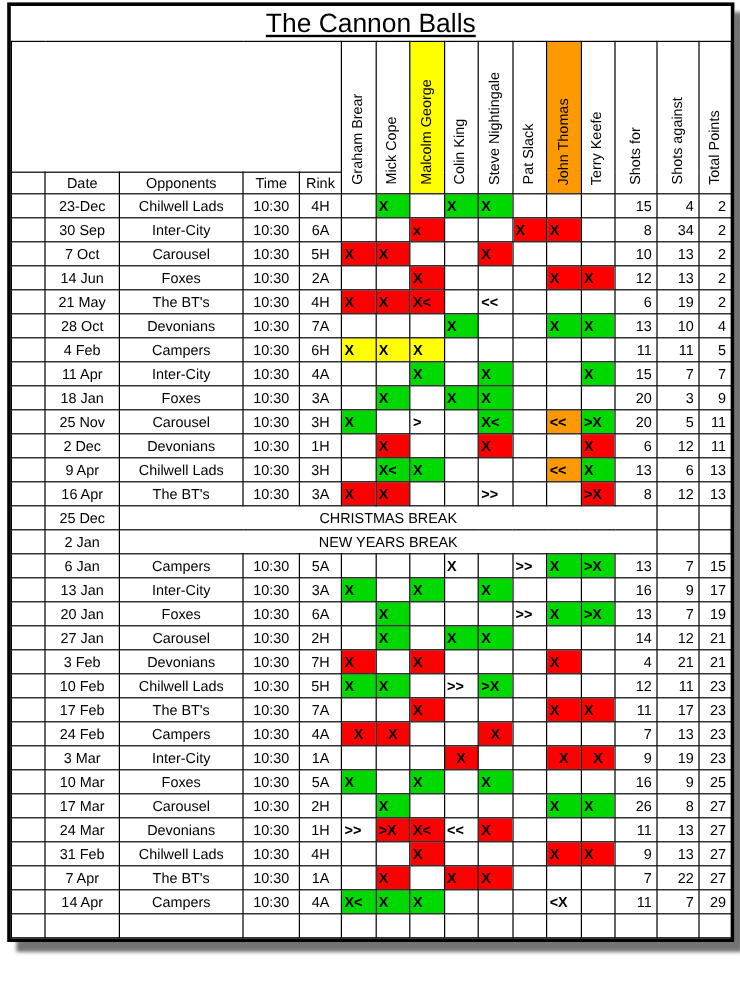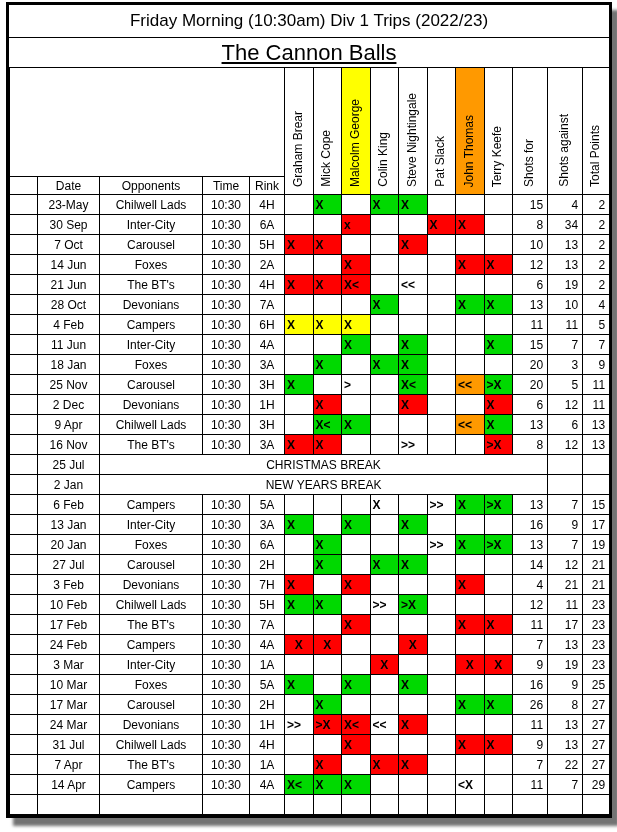--- a/index.html
+++ b/index.html
@@ -20,23 +20,20 @@
   tbody td{height:19px;font-size:12px;}
   .ctr{text-align:center;}
   .num{text-align:right;padding-right:4px;}
   .mark{font-weight:bold;padding-left:2px;font-size:12px;}
   .brk{text-align:center;}
 </style>
 </head>
 <body>
 
 <div class="page">
-  <div class="t1">
-    <span>Friday Morning (10:30am) Div 1 Trips (2022/23)</span>
-  </div>
   <div class="t2">
     <span>The Cannon Balls</span>
   </div>
   <table id="grid">
       <colgroup>
         <col style="width: 28px;">
         <col style="width: 62px;">
         <col style="width: 103px;">
         <col style="width: 47px;">
         <col style="width: 35px;">
@@ -71,21 +68,21 @@
           <th class="collabel"></th>
           <th class="collabel">Date</th>
           <th class="collabel">Opponents</th>
           <th class="collabel">Time</th>
           <th class="collabel">Rink</th>
         </tr>
       </thead>
       <tbody>
         <tr>
           <td></td>
-          <td class="ctr">23-May</td>
+          <td class="ctr">23-Dec</td>
           <td class="ctr">Chilwell Lads</td>
           <td class="ctr">10:30</td>
           <td class="ctr">4H</td>
           <td class="mark"></td>
           <td class="mark" style="background: rgb(0, 217, 0);">X</td>
           <td class="mark"></td>
           <td class="mark" style="background: rgb(0, 217, 0);">X</td>
           <td class="mark" style="background: rgb(0, 217, 0);">X</td>
           <td class="mark"></td>
           <td class="mark"></td>
@@ -143,21 +140,21 @@
           <td class="mark"></td>
           <td class="mark"></td>
           <td class="mark" style="background: rgb(255, 0, 0);">X</td>
           <td class="mark" style="background: rgb(255, 0, 0);">X</td>
           <td class="num">12</td>
           <td class="num">13</td>
           <td class="num">2</td>
         </tr>
         <tr>
           <td></td>
-          <td class="ctr">21 Jun</td>
+          <td class="ctr">21 May</td>
           <td class="ctr">The BT's</td>
           <td class="ctr">10:30</td>
           <td class="ctr">4H</td>
           <td class="mark" style="background: rgb(255, 0, 0);">X</td>
           <td class="mark" style="background: rgb(255, 0, 0);">X</td>
           <td class="mark" style="background: rgb(255, 0, 0);">X&lt;</td>
           <td class="mark"></td>
           <td class="mark">&lt;&lt;</td>
           <td class="mark"></td>
           <td class="mark"></td>
@@ -197,21 +194,21 @@
           <td class="mark"></td>
           <td class="mark"></td>
           <td class="mark"></td>
           <td class="mark"></td>
           <td class="num">11</td>
           <td class="num">11</td>
           <td class="num">5</td>
         </tr>
         <tr>
           <td></td>
-          <td class="ctr">11 Jun</td>
+          <td class="ctr">11 Apr</td>
           <td class="ctr">Inter-City</td>
           <td class="ctr">10:30</td>
           <td class="ctr">4A</td>
           <td class="mark"></td>
           <td class="mark"></td>
           <td class="mark" style="background: rgb(0, 217, 0);">X</td>
           <td class="mark"></td>
           <td class="mark" style="background: rgb(0, 217, 0);">X</td>
           <td class="mark"></td>
           <td class="mark"></td>
@@ -287,55 +284,55 @@
           <td class="mark"></td>
           <td class="mark"></td>
           <td class="mark" style="background: rgb(255, 153, 0);">&lt;&lt;</td>
           <td class="mark" style="background: rgb(0, 217, 0);">X</td>
           <td class="num">13</td>
           <td class="num">6</td>
           <td class="num">13</td>
         </tr>
         <tr>
           <td></td>
-          <td class="ctr">16 Nov</td>
+          <td class="ctr">16 Apr</td>
           <td class="ctr">The BT's</td>
           <td class="ctr">10:30</td>
           <td class="ctr">3A</td>
           <td class="mark" style="background: rgb(255, 0, 0);">X</td>
           <td class="mark" style="background: rgb(255, 0, 0);">X</td>
           <td class="mark"></td>
           <td class="mark"></td>
           <td class="mark">&gt;&gt;</td>
           <td class="mark"></td>
           <td class="mark"></td>
           <td class="mark" style="background: rgb(255, 0, 0);">&gt;X</td>
           <td class="num">8</td>
           <td class="num">12</td>
           <td class="num">13</td>
         </tr>
         <tr>
           <td></td>
-          <td class="ctr">25 Jul</td>
+          <td class="ctr">25 Dec</td>
           <td class="brk" colspan="12">CHRISTMAS BREAK</td>
           <td class="num"></td>
           <td class="num"></td>
           <td class="num"></td>
         </tr>
         <tr>
           <td></td>
           <td class="ctr">2 Jan</td>
           <td class="brk" colspan="12">NEW YEARS BREAK</td>
           <td class="num"></td>
           <td class="num"></td>
           <td class="num"></td>
         </tr>
         <tr>
           <td></td>
-          <td class="ctr">6 Feb</td>
+          <td class="ctr">6 Jan</td>
           <td class="ctr">Campers</td>
           <td class="ctr">10:30</td>
           <td class="ctr">5A</td>
           <td class="mark"></td>
           <td class="mark"></td>
           <td class="mark"></td>
           <td class="mark">X</td>
           <td class="mark"></td>
           <td class="mark">&gt;&gt;</td>
           <td class="mark" style="background: rgb(0, 217, 0);">X</td>
@@ -375,21 +372,21 @@
           <td class="mark"></td>
           <td class="mark">&gt;&gt;</td>
           <td class="mark" style="background: rgb(0, 217, 0);">X</td>
           <td class="mark" style="background: rgb(0, 217, 0);">&gt;X</td>
           <td class="num">13</td>
           <td class="num">7</td>
           <td class="num">19</td>
         </tr>
         <tr>
           <td></td>
-          <td class="ctr">27 Jul</td>
+          <td class="ctr">27 Jan</td>
           <td class="ctr">Carousel</td>
           <td class="ctr">10:30</td>
           <td class="ctr">2H</td>
           <td class="mark"></td>
           <td class="mark" style="background: rgb(0, 217, 0);">X</td>
           <td class="mark"></td>
           <td class="mark" style="background: rgb(0, 217, 0);">X</td>
           <td class="mark" style="background: rgb(0, 217, 0);">X</td>
           <td class="mark"></td>
           <td class="mark"></td>
@@ -537,21 +534,21 @@
           <td class="mark" style="background: rgb(255, 0, 0);">X</td>
           <td class="mark"></td>
           <td class="mark"></td>
           <td class="mark"></td>
           <td class="num">11</td>
           <td class="num">13</td>
           <td class="num">27</td>
         </tr>
         <tr>
           <td></td>
-          <td class="ctr">31 Jul</td>
+          <td class="ctr">31 Feb</td>
           <td class="ctr">Chilwell Lads</td>
           <td class="ctr">10:30</td>
           <td class="ctr">4H</td>
           <td class="mark"></td>
           <td class="mark"></td>
           <td class="mark" style="background: rgb(255, 0, 0);">X</td>
           <td class="mark"></td>
           <td class="mark"></td>
           <td class="mark"></td>
           <td class="mark" style="background: rgb(255, 0, 0);">X</td>

